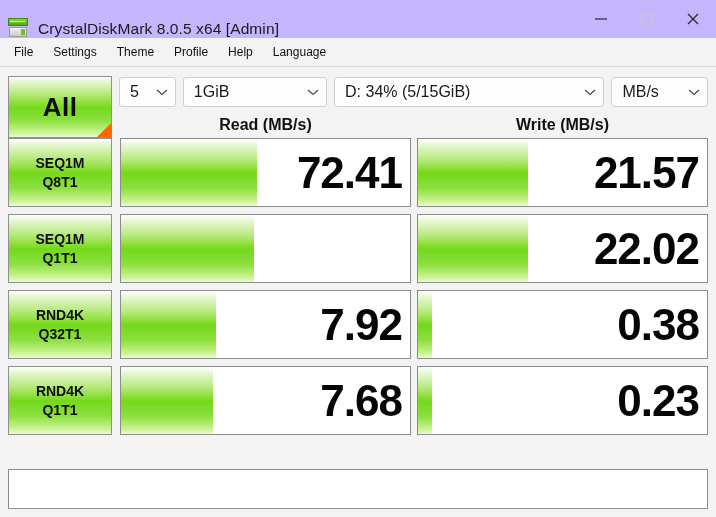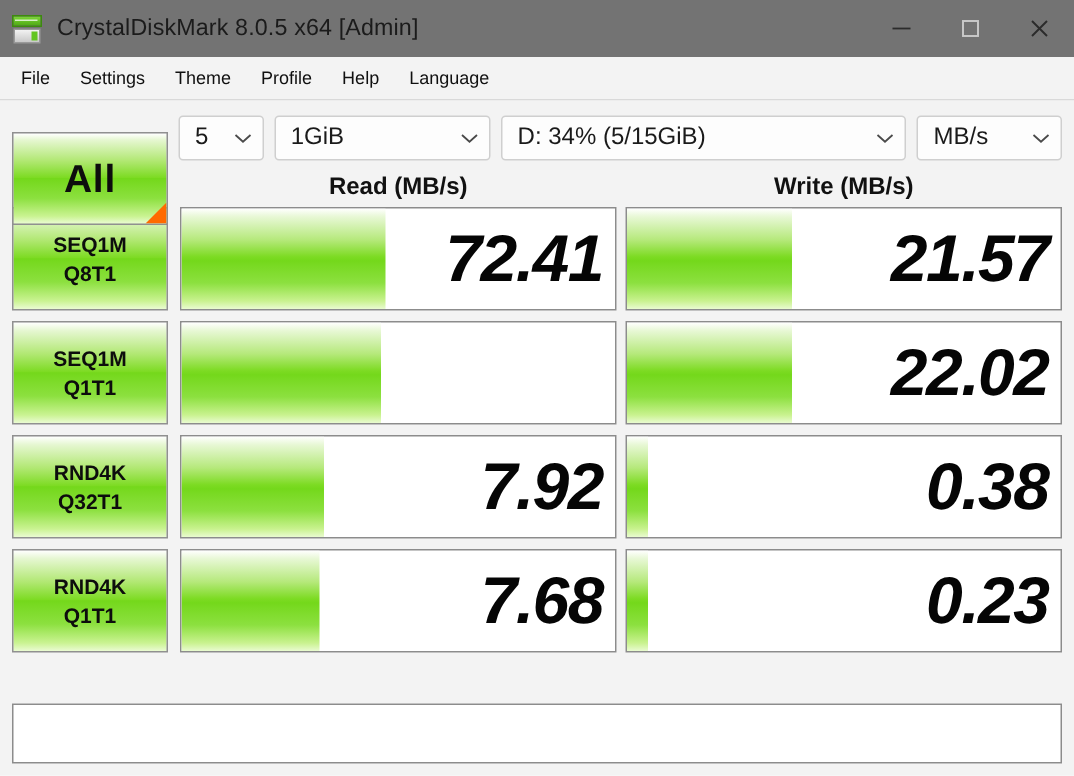--- a/index.html
+++ b/index.html
@@ -21,23 +21,23 @@
     position: relative;
     background: #f3f3f3;
     display: flex;
     flex-direction: column;
   }
 
   
   .titlebar {
     height: 38px;
     min-height: 38px;
-    background: #737373;
-    display: flex;
-    align-items: center;
+    background: #c4b5fd;
+    display: flex;
+    align-items: flex-end;
     position: relative;
   }
   .app-icon {
     width: 22px;
     height: 22px;
     margin-left: 7px;
     margin-right: 9px;
     position: relative;
     flex: 0 0 auto;
   }
@@ -178,21 +178,21 @@
     font-size: 16px;
     font-weight: bold;
     color: #111111;
   }
   .head-gap { width: 6px; flex: 0 0 auto; }
 
   
   .allwrap {
     position: absolute;
     left: 8px;
-    top: 88px;
+    top: 76px;
     width: 104px;
     height: 62px;
   }
   .allbtn {
     width: 104px;
     height: 62px;
     position: relative;
     border: 1px solid #909090;
     box-sizing: border-box;
     background: linear-gradient(to bottom,
@@ -296,21 +296,20 @@
   }
   .cell .score {
     position: relative;
     z-index: 2;
     font-size: 44px;
     font-weight: bold;
     color: #050505;
     padding-right: 8px;
     line-height: 1;
     letter-spacing: -1px;
-    font-style: italic;
   }
 
   .cellgap { width: 6px; flex: 0 0 auto; }
 
   
   .statusbox {
     height: 40px;
     min-height: 40px;
     margin: 9px 0 8px 0;
     background: #ffffff;

